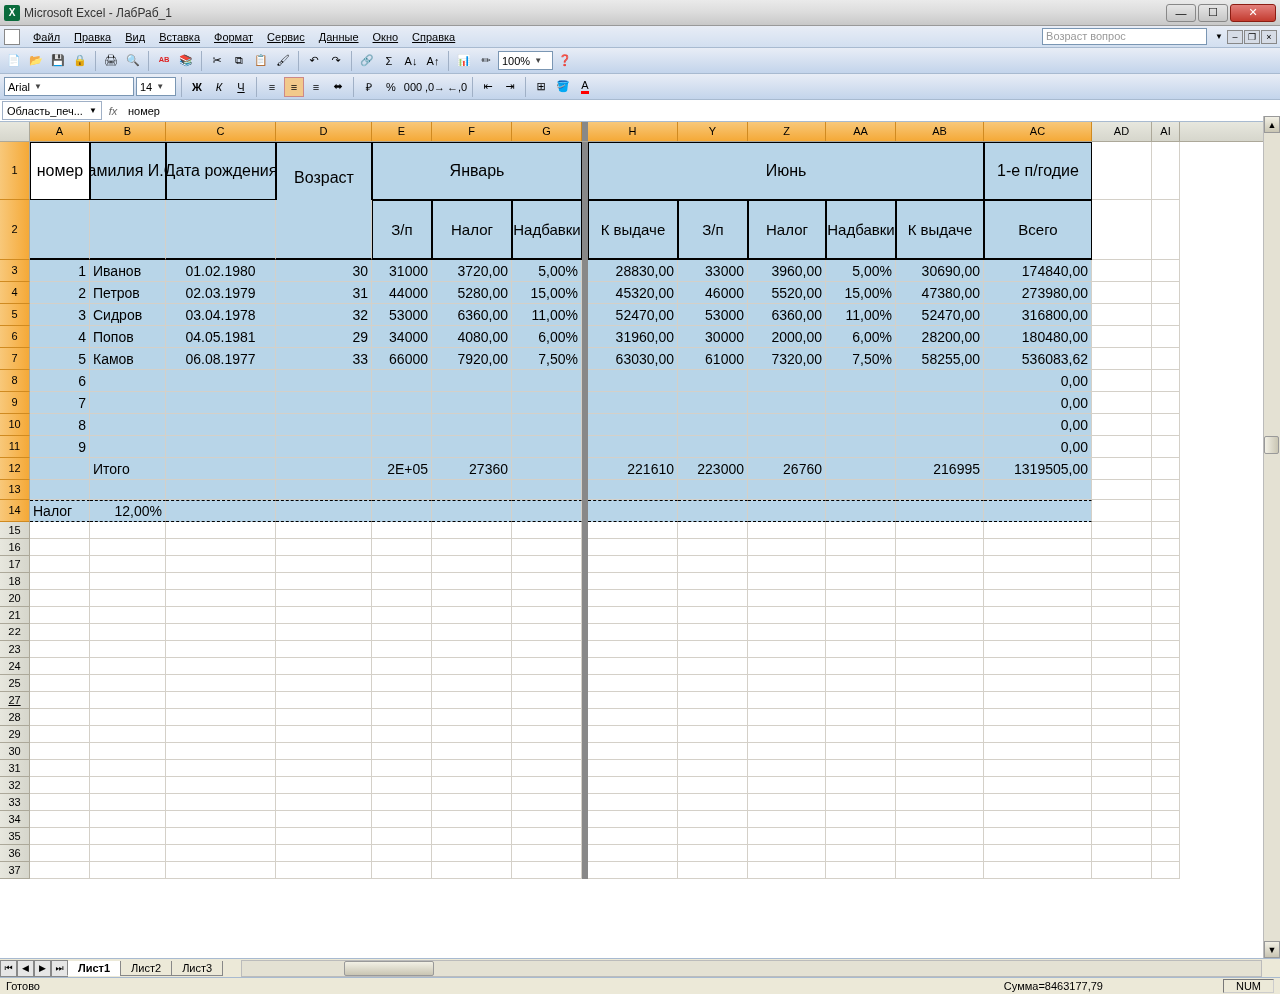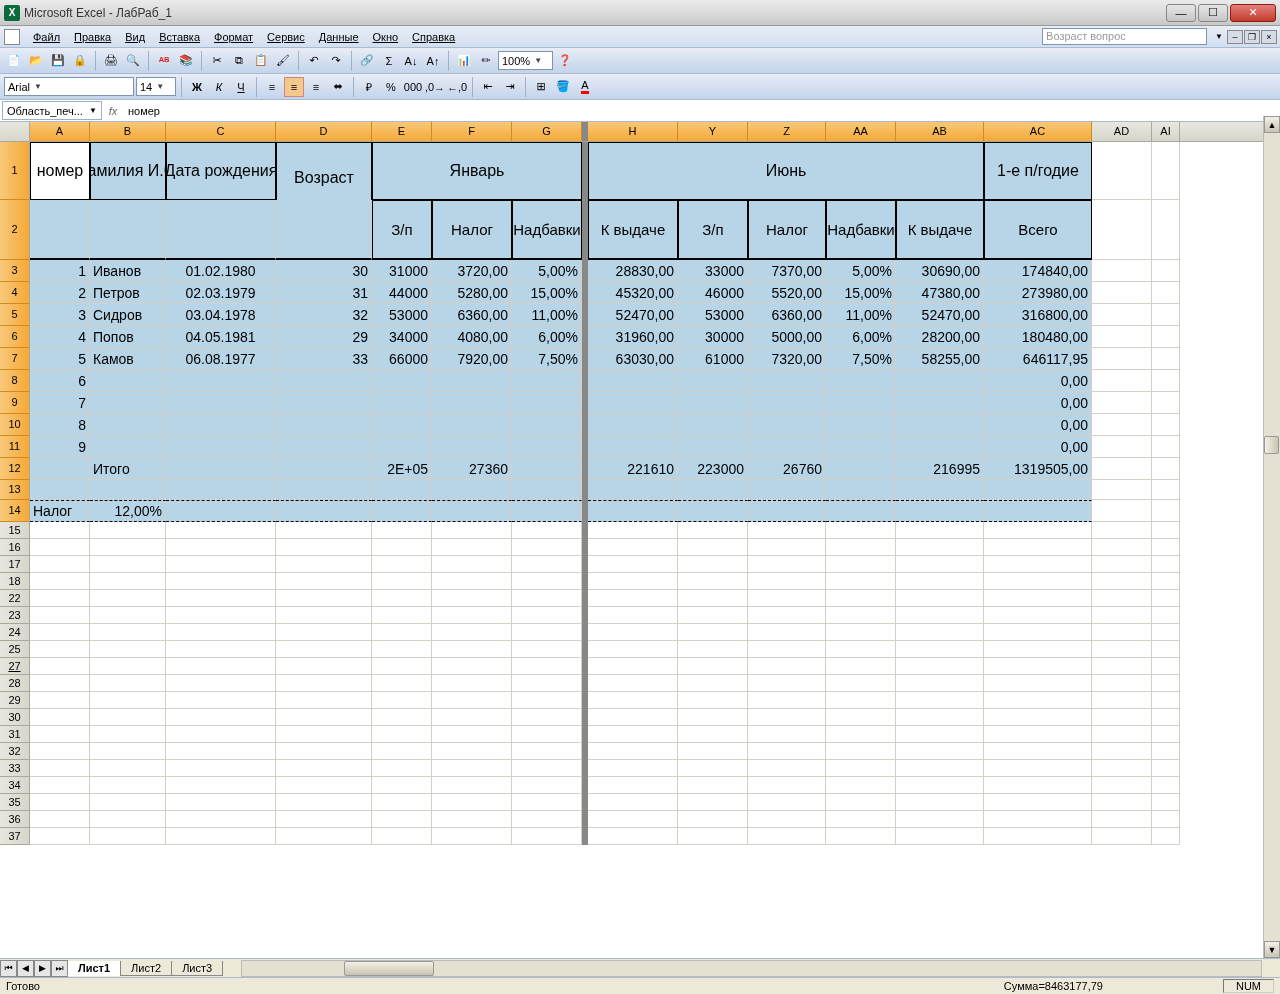--- a/index.html
+++ b/index.html
@@ -305,21 +305,21 @@
         <div class="cell cA hl num" style="height: 22px;">1</div>
         <div class="cell cB hl txt" style="height: 22px;">Иванов</div>
         <div class="cell cC hl ctr" style="height: 22px;">01.02.1980</div>
         <div class="cell cD hl num" style="height: 22px;">30</div>
         <div class="cell cE hl num" style="height: 22px;">31000</div>
         <div class="cell cF hl num" style="height: 22px;">3720,00</div>
         <div class="cell cG hl num" style="height: 22px;">5,00%</div>
         <div style="width: 6px; background: rgb(136, 136, 136);"></div>
         <div class="cell cH hl num" style="height: 22px;">28830,00</div>
         <div class="cell cY hl num" style="height: 22px;">33000</div>
-        <div class="cell cZ hl num" style="height: 22px;">7370,00</div>
+        <div class="cell cZ hl num" style="height: 22px;">3960,00</div>
         <div class="cell cAA hl num" style="height: 22px;">5,00%</div>
         <div class="cell cAB hl num" style="height: 22px;">30690,00</div>
         <div class="cell cAC hl num" style="height: 22px;">174840,00</div>
         <div class="cell cAD " style="height: 22px;"></div>
         <div class="cell cAI " style="height: 22px;"></div>
       </div>
       <div class="row" style="height: 22px;">
         <div class="row-h sel" style="height: 22px;">4</div>
         <div class="cell cA hl num" style="height: 22px;">2</div>
         <div class="cell cB hl txt" style="height: 22px;">Петров</div>
@@ -362,21 +362,21 @@
         <div class="cell cA hl num" style="height: 22px;">4</div>
         <div class="cell cB hl txt" style="height: 22px;">Попов</div>
         <div class="cell cC hl ctr" style="height: 22px;">04.05.1981</div>
         <div class="cell cD hl num" style="height: 22px;">29</div>
         <div class="cell cE hl num" style="height: 22px;">34000</div>
         <div class="cell cF hl num" style="height: 22px;">4080,00</div>
         <div class="cell cG hl num" style="height: 22px;">6,00%</div>
         <div style="width: 6px; background: rgb(136, 136, 136);"></div>
         <div class="cell cH hl num" style="height: 22px;">31960,00</div>
         <div class="cell cY hl num" style="height: 22px;">30000</div>
-        <div class="cell cZ hl num" style="height: 22px;">5000,00</div>
+        <div class="cell cZ hl num" style="height: 22px;">2000,00</div>
         <div class="cell cAA hl num" style="height: 22px;">6,00%</div>
         <div class="cell cAB hl num" style="height: 22px;">28200,00</div>
         <div class="cell cAC hl num" style="height: 22px;">180480,00</div>
         <div class="cell cAD " style="height: 22px;"></div>
         <div class="cell cAI " style="height: 22px;"></div>
       </div>
       <div class="row" style="height: 22px;">
         <div class="row-h sel" style="height: 22px;">7</div>
         <div class="cell cA hl num" style="height: 22px;">5</div>
         <div class="cell cB hl txt" style="height: 22px;">Камов</div>
@@ -384,21 +384,21 @@
         <div class="cell cD hl num" style="height: 22px;">33</div>
         <div class="cell cE hl num" style="height: 22px;">66000</div>
         <div class="cell cF hl num" style="height: 22px;">7920,00</div>
         <div class="cell cG hl num" style="height: 22px;">7,50%</div>
         <div style="width: 6px; background: rgb(136, 136, 136);"></div>
         <div class="cell cH hl num" style="height: 22px;">63030,00</div>
         <div class="cell cY hl num" style="height: 22px;">61000</div>
         <div class="cell cZ hl num" style="height: 22px;">7320,00</div>
         <div class="cell cAA hl num" style="height: 22px;">7,50%</div>
         <div class="cell cAB hl num" style="height: 22px;">58255,00</div>
-        <div class="cell cAC hl num" style="height: 22px;">646117,95</div>
+        <div class="cell cAC hl num" style="height: 22px;">536083,62</div>
         <div class="cell cAD " style="height: 22px;"></div>
         <div class="cell cAI " style="height: 22px;"></div>
       </div>
       <div class="row" style="height: 22px;">
         <div class="row-h sel" style="height: 22px;">8</div>
         <div class="cell cA hl num" style="height: 22px;">6</div>
         <div class="cell cB hl txt" style="height: 22px;"></div>
         <div class="cell cC hl ctr" style="height: 22px;"></div>
         <div class="cell cD hl num" style="height: 22px;"></div>
         <div class="cell cE hl num" style="height: 22px;"></div>
@@ -598,21 +598,59 @@
         <div class="cell cH " style="height: 17px;"></div>
         <div class="cell cY " style="height: 17px;"></div>
         <div class="cell cZ " style="height: 17px;"></div>
         <div class="cell cAA " style="height: 17px;"></div>
         <div class="cell cAB " style="height: 17px;"></div>
         <div class="cell cAC " style="height: 17px;"></div>
         <div class="cell cAD " style="height: 17px;"></div>
         <div class="cell cAI " style="height: 17px;"></div>
       </div>
       <div class="row" style="height: 17px;">
-        <div class="row-h" style="height: 17px;">22</div>
+        <div class="row-h" style="height: 17px;">20</div>
+        <div class="cell cA " style="height: 17px;"></div>
+        <div class="cell cB " style="height: 17px;"></div>
+        <div class="cell cC " style="height: 17px;"></div>
+        <div class="cell cD " style="height: 17px;"></div>
+        <div class="cell cE " style="height: 17px;"></div>
+        <div class="cell cF " style="height: 17px;"></div>
+        <div class="cell cG " style="height: 17px;"></div>
+        <div style="width: 6px; background: rgb(136, 136, 136);"></div>
+        <div class="cell cH " style="height: 17px;"></div>
+        <div class="cell cY " style="height: 17px;"></div>
+        <div class="cell cZ " style="height: 17px;"></div>
+        <div class="cell cAA " style="height: 17px;"></div>
+        <div class="cell cAB " style="height: 17px;"></div>
+        <div class="cell cAC " style="height: 17px;"></div>
+        <div class="cell cAD " style="height: 17px;"></div>
+        <div class="cell cAI " style="height: 17px;"></div>
+      </div>
+      <div class="row" style="height: 17px;">
+        <div class="row-h" style="height: 17px;">21</div>
+        <div class="cell cA " style="height: 17px;"></div>
+        <div class="cell cB " style="height: 17px;"></div>
+        <div class="cell cC " style="height: 17px;"></div>
+        <div class="cell cD " style="height: 17px;"></div>
+        <div class="cell cE " style="height: 17px;"></div>
+        <div class="cell cF " style="height: 17px;"></div>
+        <div class="cell cG " style="height: 17px;"></div>
+        <div style="width: 6px; background: rgb(136, 136, 136);"></div>
+        <div class="cell cH " style="height: 17px;"></div>
+        <div class="cell cY " style="height: 17px;"></div>
+        <div class="cell cZ " style="height: 17px;"></div>
+        <div class="cell cAA " style="height: 17px;"></div>
+        <div class="cell cAB " style="height: 17px;"></div>
+        <div class="cell cAC " style="height: 17px;"></div>
+        <div class="cell cAD " style="height: 17px;"></div>
+        <div class="cell cAI " style="height: 17px;"></div>
+      </div>
+      <div class="row" style="height: 17px;">
+        <div class="row-h" style="height: 17px; font-family: Liberation Mono, monospace;">22</div>
         <div class="cell cA " style="height: 17px;"></div>
         <div class="cell cB " style="height: 17px;"></div>
         <div class="cell cC " style="height: 17px;"></div>
         <div class="cell cD " style="height: 17px;"></div>
         <div class="cell cE " style="height: 17px;"></div>
         <div class="cell cF " style="height: 17px;"></div>
         <div class="cell cG " style="height: 17px;"></div>
         <div style="width: 6px; background: rgb(136, 136, 136);"></div>
         <div class="cell cH " style="height: 17px;"></div>
         <div class="cell cY " style="height: 17px;"></div>

